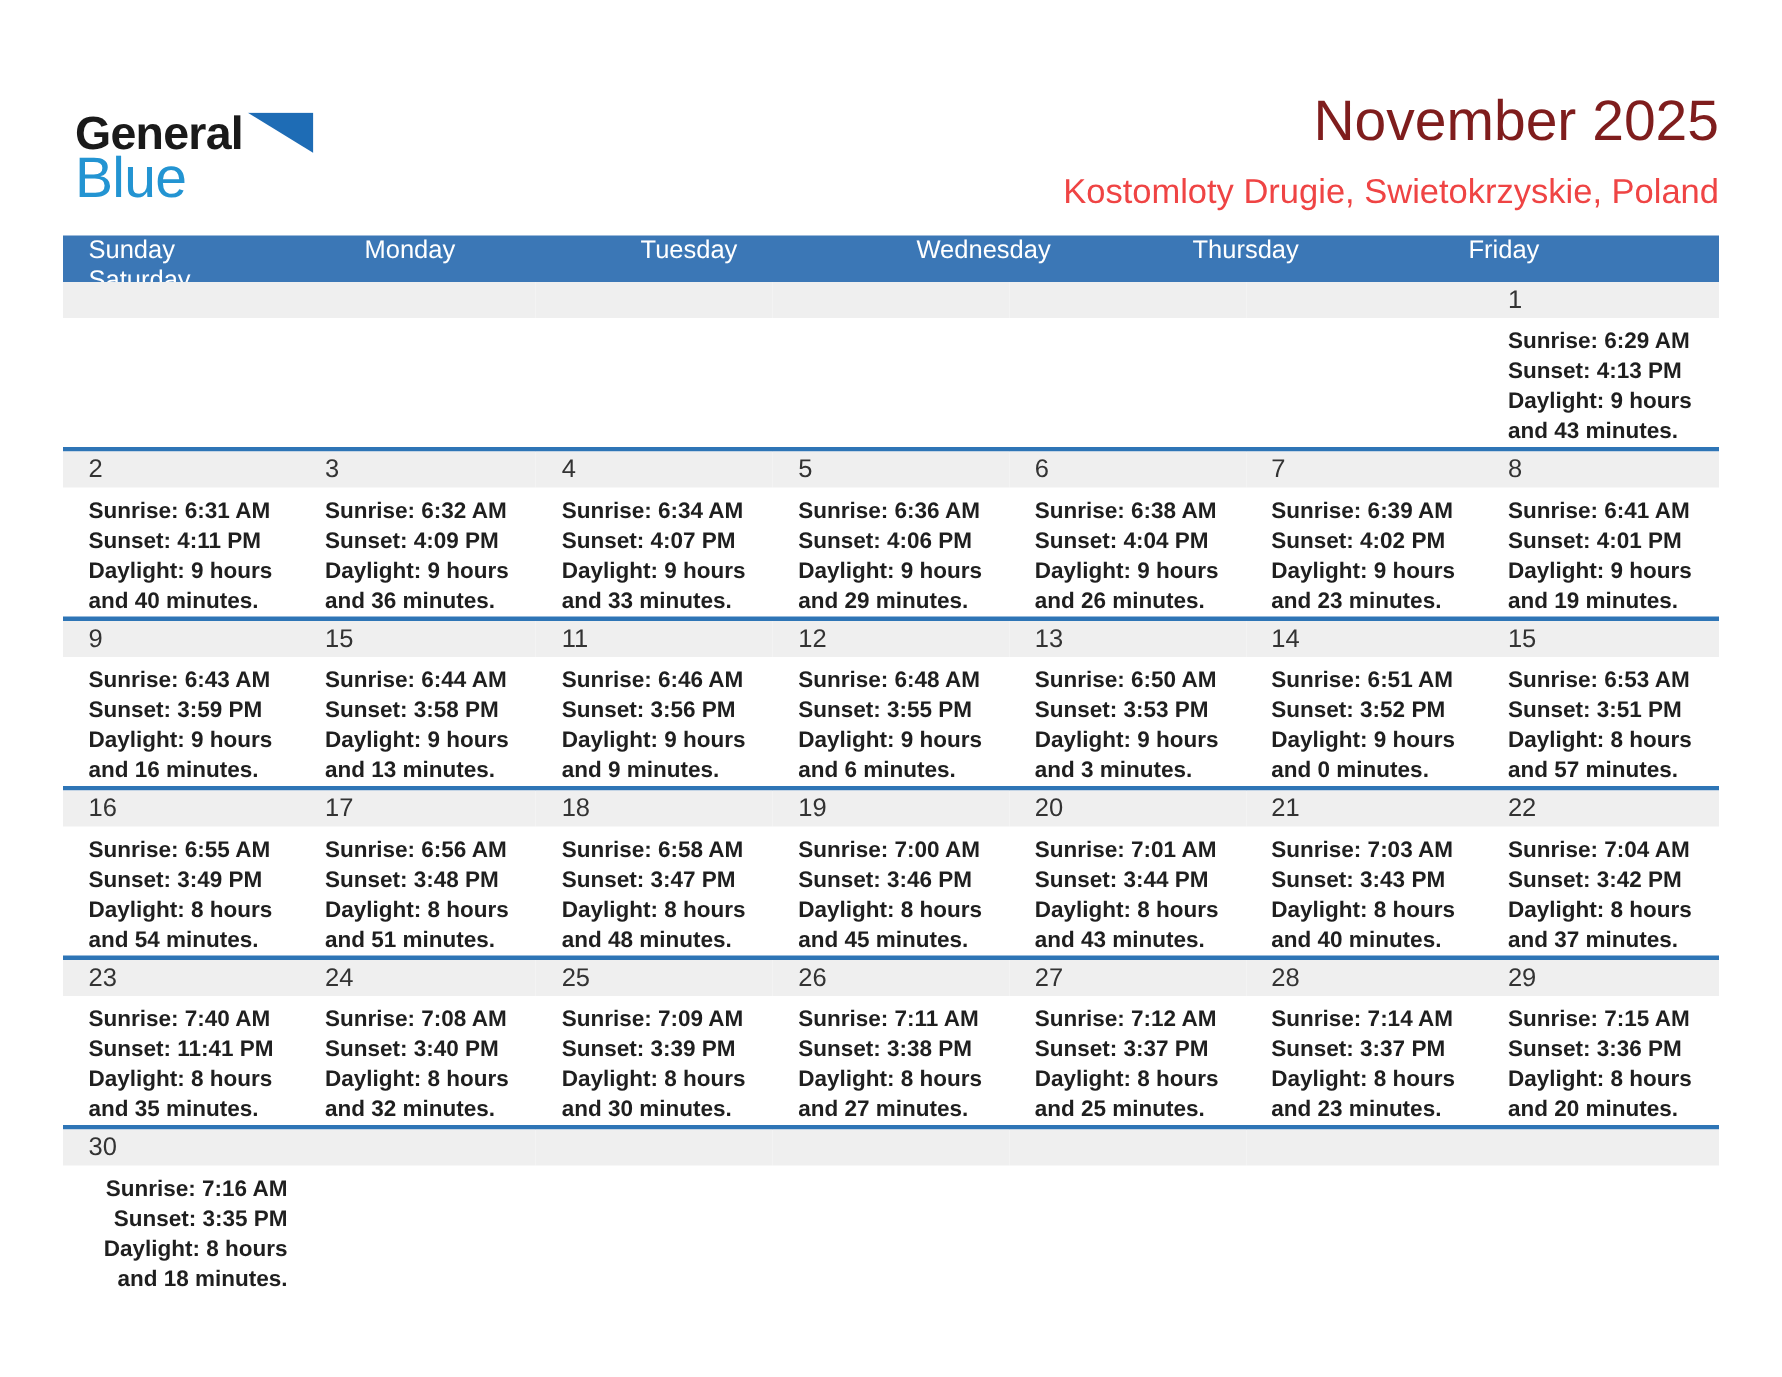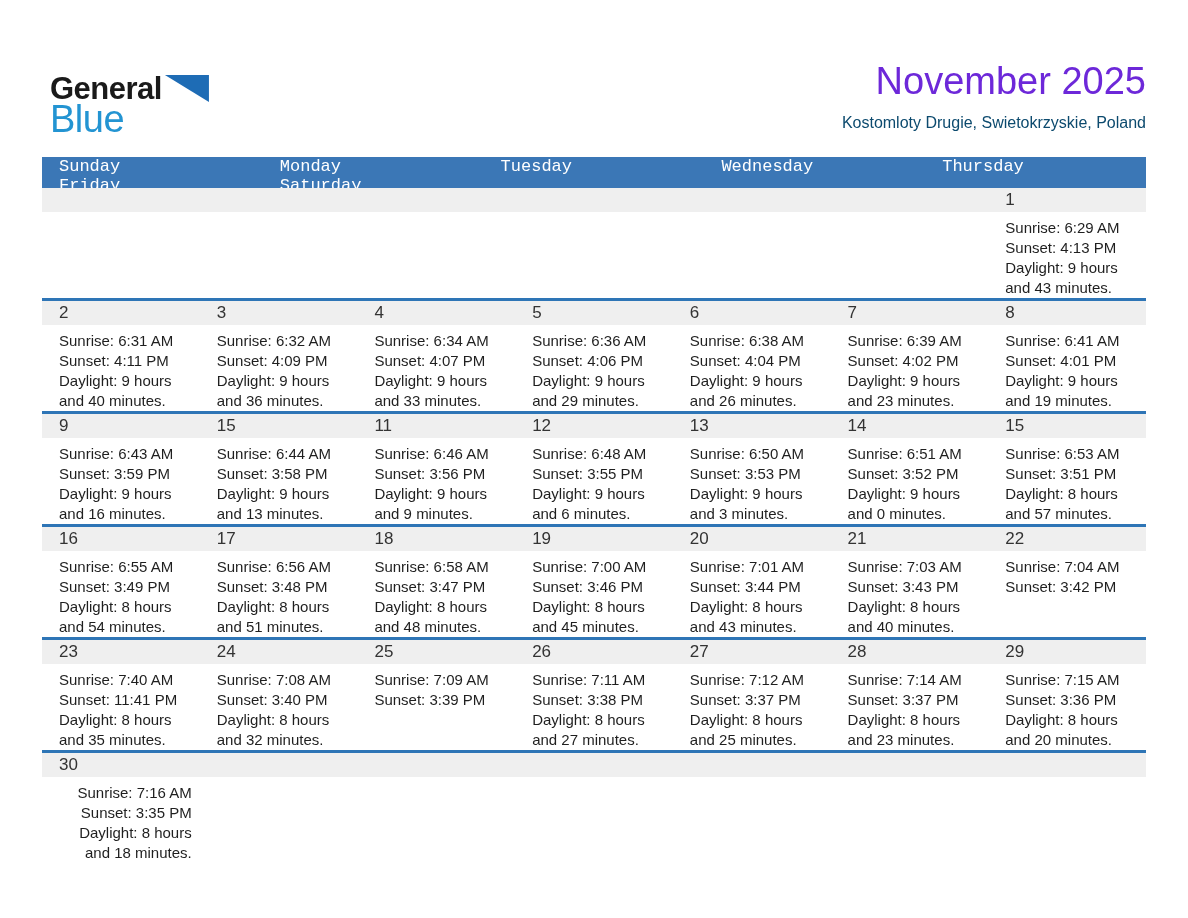--- a/index.html
+++ b/index.html
@@ -19,35 +19,35 @@
   .top{position:relative;height:157px;}
   .logo{position:absolute;left:8px;top:73px;line-height:1;}
   .logo-row{display:flex;align-items:flex-start;}
   .logo-general{font-size:31px;font-weight:600;color:#1a1a1a;letter-spacing:-0.5px;}
   .logo-triangle{display:inline-block;width:44px;height:27px;margin-left:3px;margin-top:2px;
     background:var(--logo-triangle);
     clip-path:polygon(0 0,100% 0,100% 100%);}
   .logo-blue{font-size:38px;font-weight:400;color:var(--logo-blue);text-align:left;margin-top:-4px;padding-right:2px;letter-spacing:-0.5px;}
 
   .titles{position:absolute;right:0;top:60px;text-align:right;}
-  .month-title{font-size:38px;font-weight:400;color:#6d28d9;letter-spacing:0;text-align:right;}
-  .location-title{font-size:16px;font-weight:400;color:#0c4a6e;margin-top:11px;}
+  .month-title{font-size:38px;font-weight:400;color:#7f1d1d;letter-spacing:0;text-align:right;}
+  .location-title{font-size:23px;font-weight:400;color:#ef4444;margin-top:11px;}
 
   
   .calendar{width:100%;}
-  .weekday-row{display:grid;grid-template-columns:repeat(5,1fr);background:var(--header-bar);height:31px;font-family:Liberation Mono, monospace;}
+  .weekday-row{display:grid;grid-template-columns:repeat(6,1fr);background:var(--header-bar);height:31px;}
   .weekday-cell{color:#ffffff;font-size:17px;font-weight:400;padding-left:17px;display:flex;align-items:center;}
 
   .week-row{display:grid;grid-template-columns:repeat(7,1fr);border-top:3px solid var(--row-border);min-height:110px;}
   .week-row.first{border-top:none;}
   .week-row.last{min-height:130px;text-align:right;}
   .day-cell{min-width:0;}
   .day-strip{background:var(--day-strip);height:24px;padding-left:17px;display:flex;align-items:center;}
   .day-num{font-size:17px;color:#333333;}
-  .day-body{padding:6px 8px 0 17px;}
+  .day-body{padding:6px 8px 0 17px;font-weight:bold;}
   .day-line{font-size:15px;line-height:20px;color:var(--text-dark);}
 </style>
 </head>
 <body>
 
 <div class="page">
 
   <div class="top">
     <div class="logo">
       <div class="logo-row">
@@ -314,20 +314,21 @@
               <div class="day-line">Daylight: 8 hours and 40 minutes.</div>
             </div>
           </div>
           <div class="day-cell">
             <div class="day-strip">
               <span class="day-num">22</span>
             </div>
             <div class="day-body">
               <div class="day-line">Sunrise: 7:04 AM</div>
               <div class="day-line">Sunset: 3:42 PM</div>
+              <div class="day-line">Daylight: 8 hours and 37 minutes.</div>
             </div>
           </div>
         </div>
         <div class="week-row">
           <div class="day-cell">
             <div class="day-strip">
               <span class="day-num">23</span>
             </div>
             <div class="day-body">
               <div class="day-line">Sunrise: 7:40 AM</div>
@@ -345,20 +346,21 @@
               <div class="day-line">Daylight: 8 hours and 32 minutes.</div>
             </div>
           </div>
           <div class="day-cell">
             <div class="day-strip">
               <span class="day-num">25</span>
             </div>
             <div class="day-body">
               <div class="day-line">Sunrise: 7:09 AM</div>
               <div class="day-line">Sunset: 3:39 PM</div>
+              <div class="day-line">Daylight: 8 hours and 30 minutes.</div>
             </div>
           </div>
           <div class="day-cell">
             <div class="day-strip">
               <span class="day-num">26</span>
             </div>
             <div class="day-body">
               <div class="day-line">Sunrise: 7:11 AM</div>
               <div class="day-line">Sunset: 3:38 PM</div>
               <div class="day-line">Daylight: 8 hours and 27 minutes.</div>

